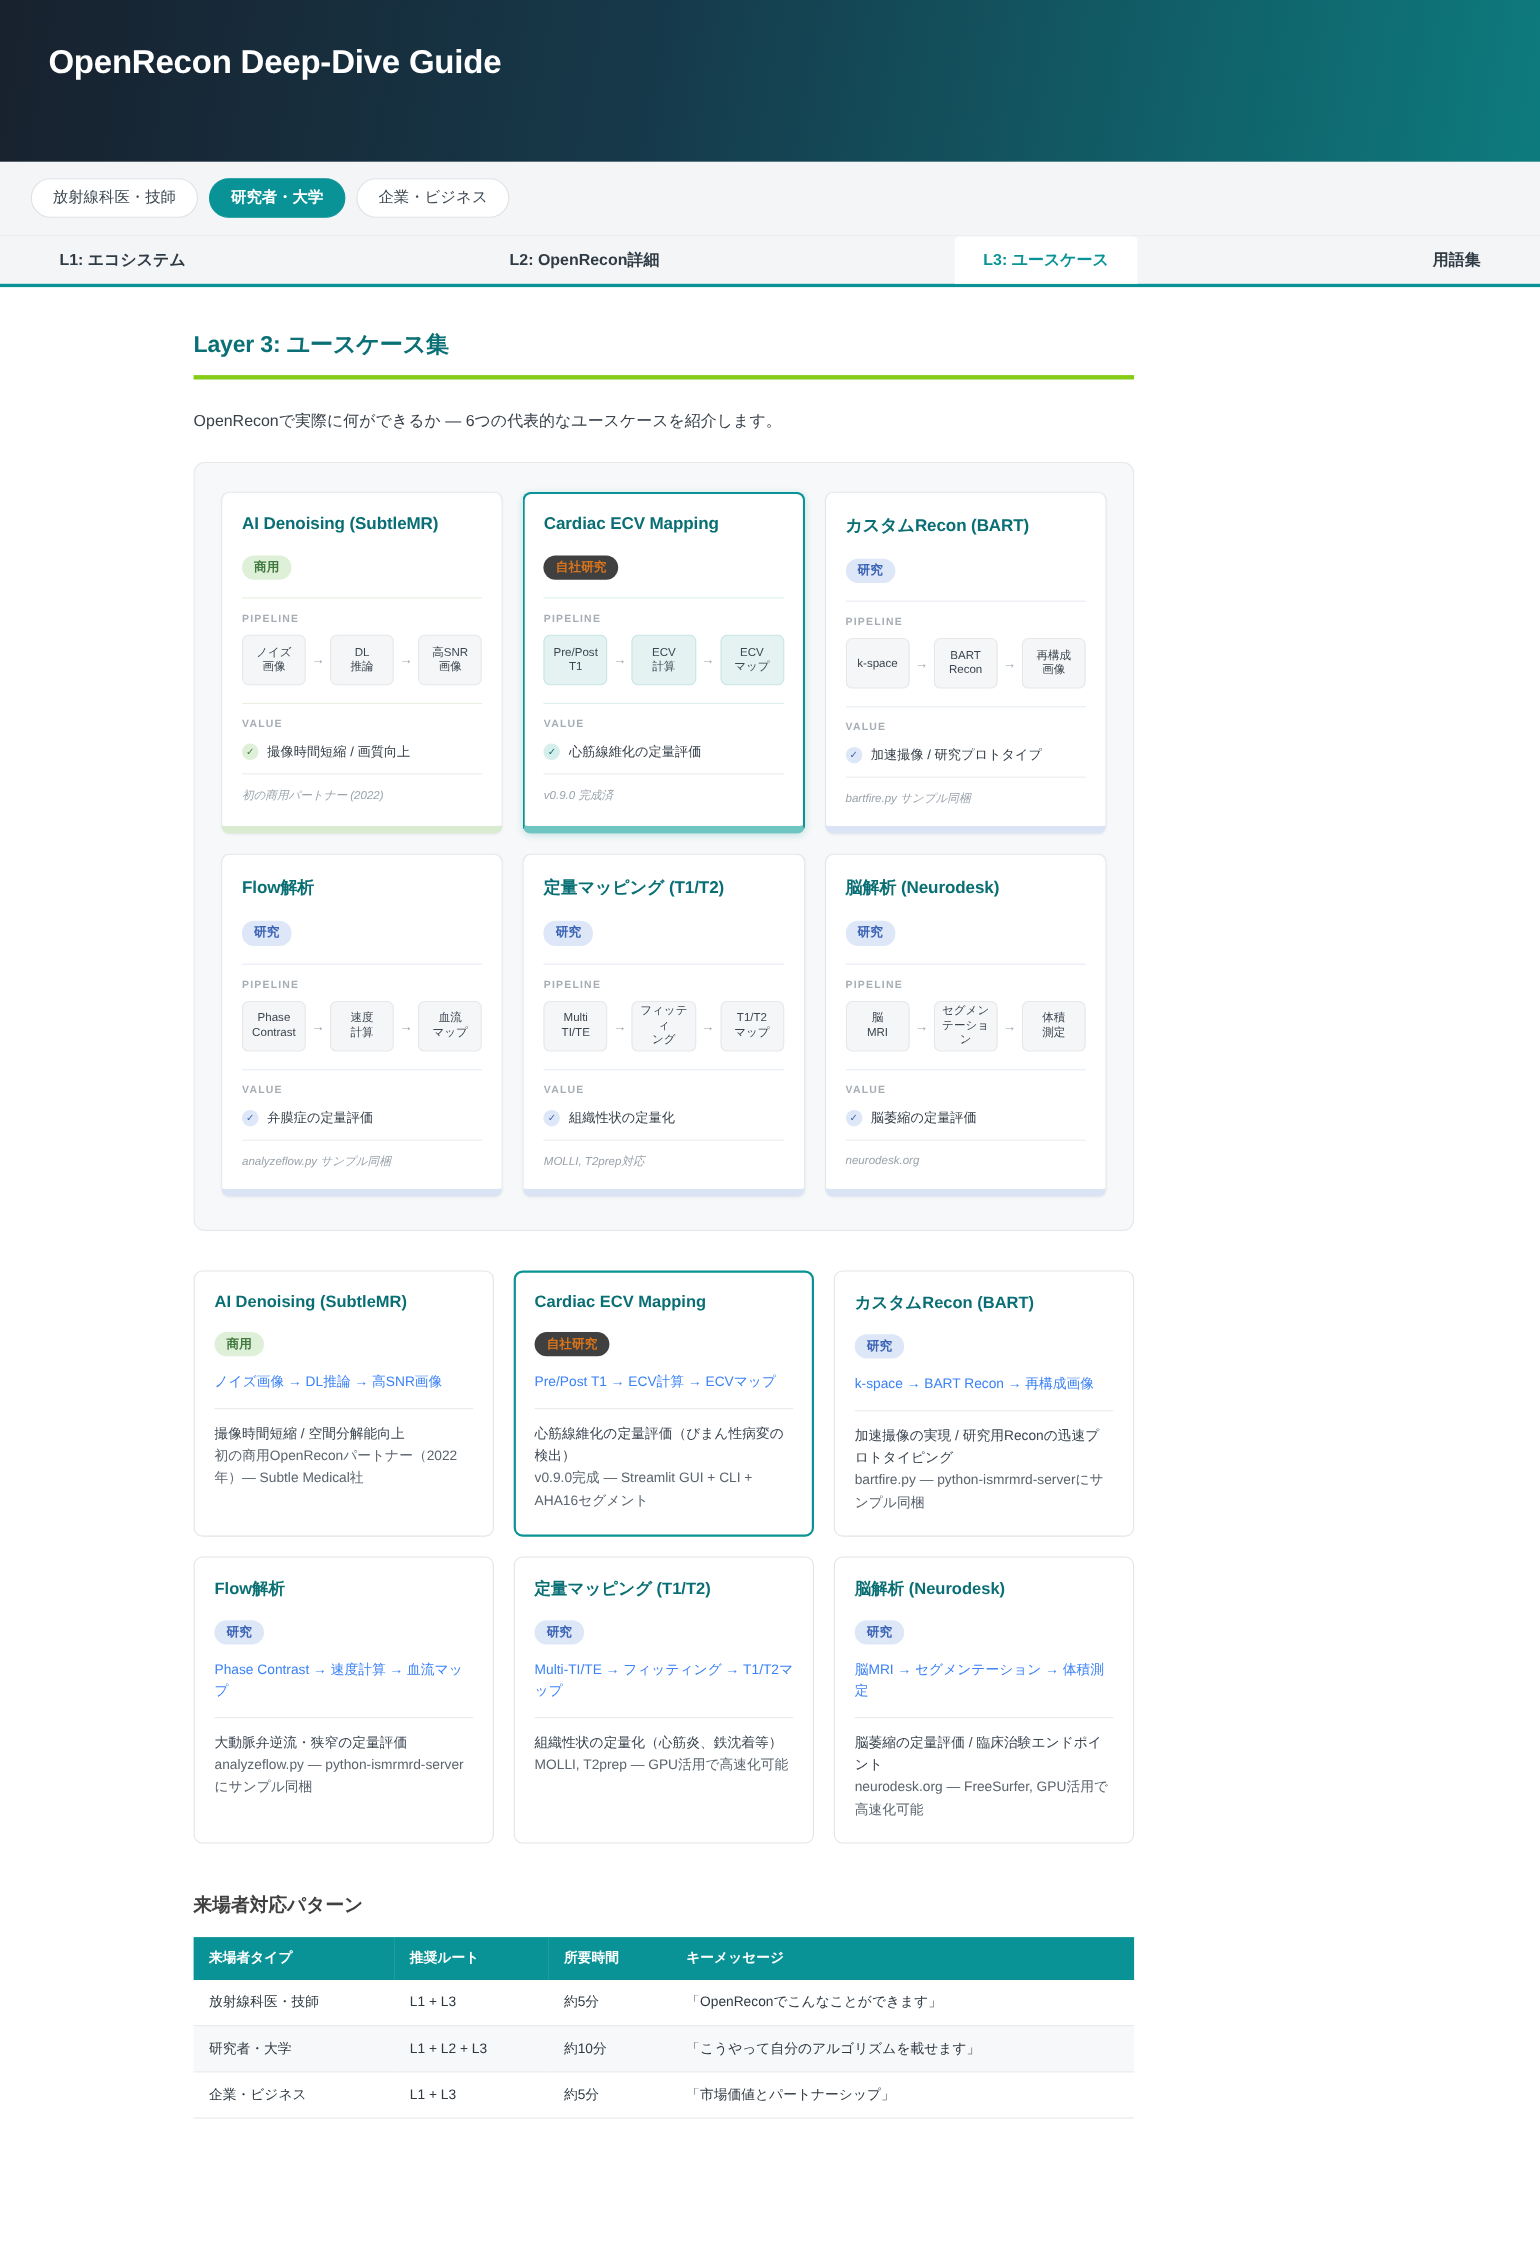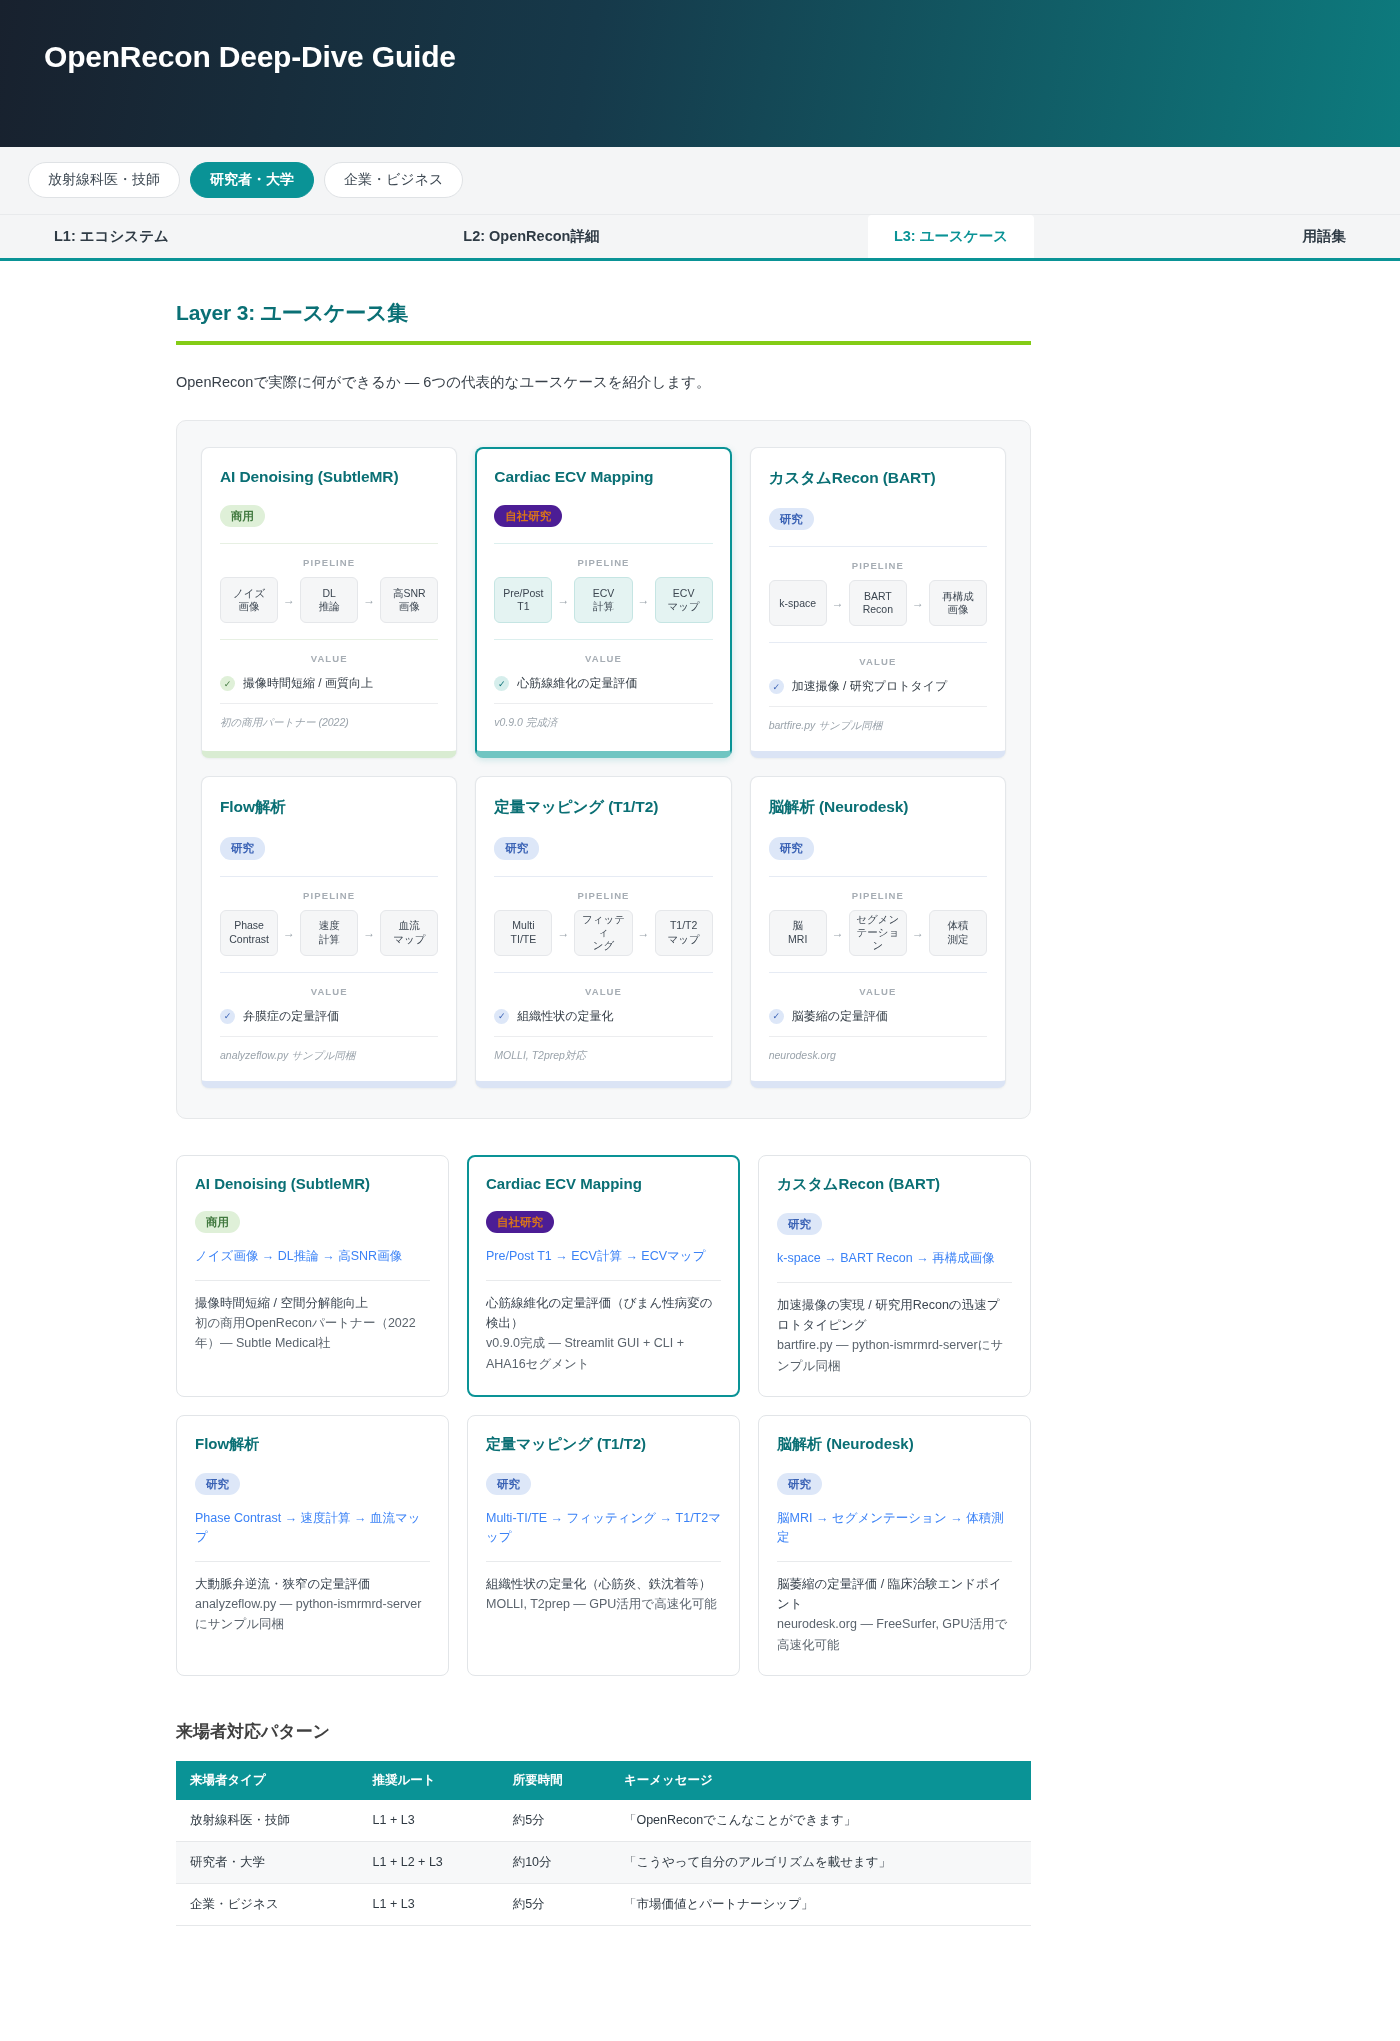--- a/index.html
+++ b/index.html
@@ -149,35 +149,34 @@
   .badge {
     display: inline-block;
     margin-top: 19px;
     font-size: 11.5px;
     font-weight: bold;
     border-radius: 11px;
     padding: 4px 11px;
     line-height: 1.25;
   }
   .badge.commercial { background: #dff0d8; color: #41793f; }
-  .badge.inhouse    { background: #4c1d95; color: #d9741a; }
+  .badge.inhouse    { background: #404040; color: #d9741a; }
   .badge.research   { background: #dde7f8; color: #3a62b5; }
 
   .rule { height: 1px; background: #ecedef; margin: 16px 0 0 0; }
   .uc-card.green .rule  { background: #e7f0e3; }
   .uc-card.teal  .rule  { background: #dcefee; }
   .uc-card.blue  .rule  { background: #e6ebf4; }
 
   .kicker {
     margin-top: 13px;
     font-size: 9.5px;
     font-weight: bold;
     letter-spacing: 1.1px;
     color: #a6adb4;
-    text-align: center;
   }
 
   .pipeline {
     display: flex;
     align-items: center;
     margin-top: 9px;
     gap: 0;
   }
   .pnode {
     flex: 1 1 0;

